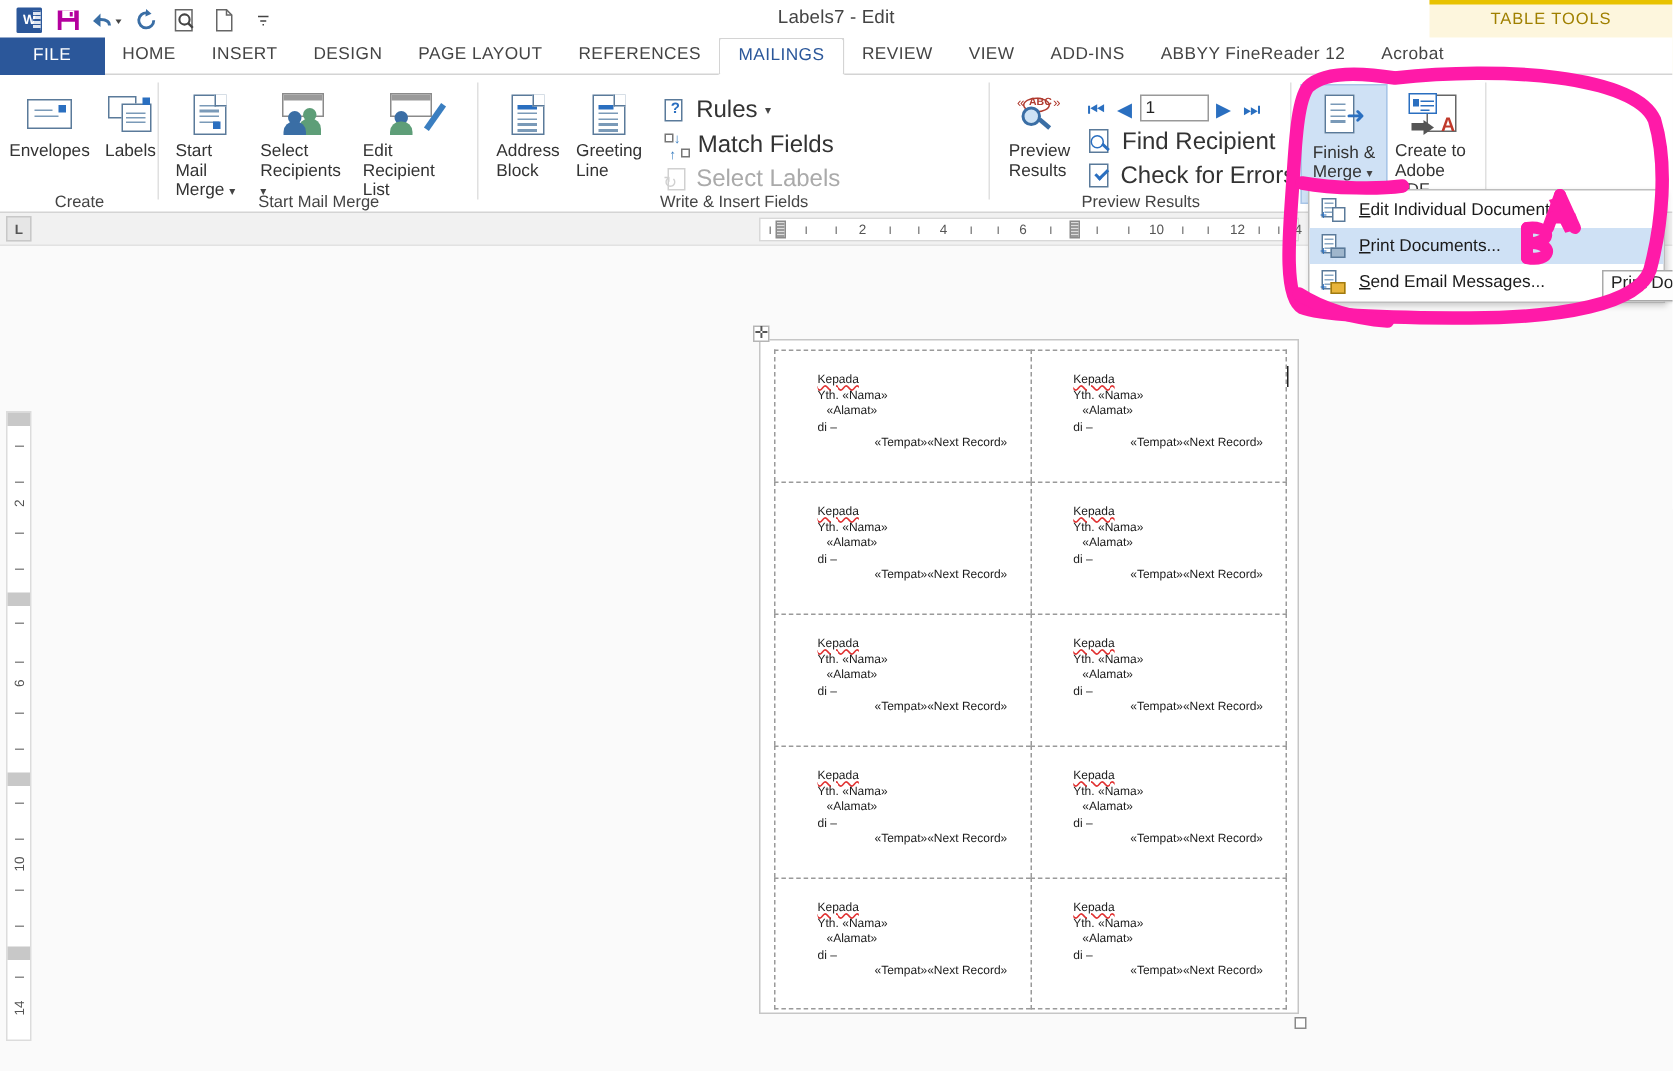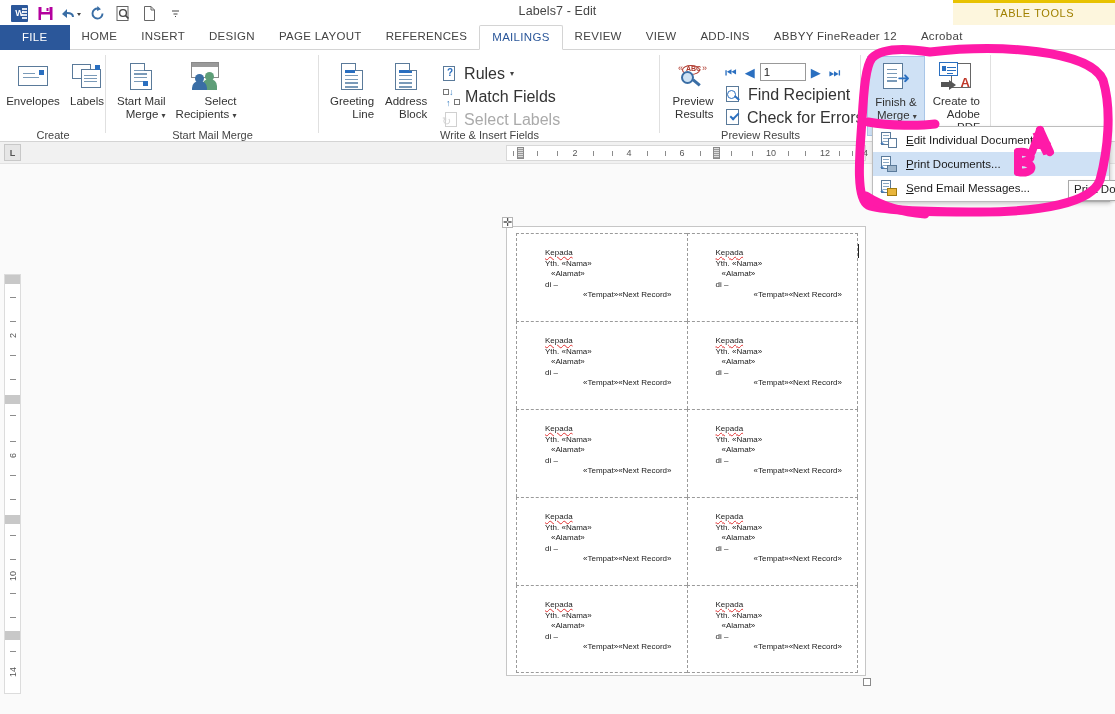--- a/index.html
+++ b/index.html
@@ -72,21 +72,21 @@
     content:""; position:absolute; right:0; top:5px; width:1px; height:78px; background:#e0e0e0;
   }
   .rgroup .gtitle {
     position:absolute; bottom:1px; left:0; width:100%; text-align:center;
     font-size:11px; color:#444;
   }
   .bigbtn {
     width:auto; min-width:54px; padding:4px 5px 2px; display:flex; flex-direction:column;
     align-items:center; cursor:default;
   }
-  .bigbtn .lbl { font-size:11.5px; color:#333; text-align:right; line-height:13px; margin-top:3px; }
+  .bigbtn .lbl { font-size:11.5px; color:#333; text-align:left; line-height:13px; margin-top:3px; }
   .bigbtn .ico { height:32px; display:flex; align-items:center; justify-content:center; }
   .smallbtn {
     display:flex; align-items:center; gap:5px; padding:1px 4px; cursor:default; height:23px;
   }
   .smallbtn .lbl { font-size:16px; color:#333; white-space:nowrap; }
   .smallbtn.disabled .lbl { color:#aaa; }
   .caret { font-size:8px; color:#444; line-height:1; }
 
   
   .i-page {
@@ -409,58 +409,74 @@
                 <div class="p p1"></div>
                   <div class="p1b"></div>
               </div>
             </div>
             <div class="lbl">
               <span>Select</span><br>
               <span>Recipients</span>
               <span class="caret">▾</span>
             </div>
           </div>
+          <div class="bigbtn">
+            <div class="ico">
+              <div class="i-people">
+                <div class="grid">
+                    <div class="hdr"></div>
+                  </div>
+                <div class="p p1" style="left:4px;"></div>
+                  <div class="p1b" style="left:1px;background:#5e9e78;"></div>
+                <div class="i-pencil"></div>
+              </div>
+            </div>
+            <div class="lbl">
+              <span>Edit</span><br>
+              <span>Recipient List</span>
+            </div>
+          </div>
         </div>
         <div class="gtitle">Start Mail Merge</div>
       </div>
 
       <div class="rgroup" style="width:341px;">
         <div style="display:flex; padding-top:6px;">
           <div class="bigbtn">
             <div class="ico">
               <div class="i-page">
                   <div class="lines">
+                    <i class="blue"></i>
+                    <i></i>
+                    <i></i>
+                    <i></i>
+                    <i></i>
+                  </div>
+                </div>
+            </div>
+            <div class="lbl">
+              <span>Address</span><br>
+              <span>Block</span>
+            </div>
+          </div>
+          <div class="bigbtn">
+            <div class="ico">
+              <div class="i-page">
+                  <div class="lines">
                     <i class="blue" style="width:10px;"></i>
                     <i></i>
                     <i></i>
                     <i></i>
                     <i></i>
                   </div>
                 </div>
             </div>
             <div class="lbl">
               <span>Greeting</span><br>
               <span>Line</span>
-            </div>
-          </div>
-          <div class="bigbtn">
-            <div class="ico">
-              <div class="i-page">
-                  <div class="lines">
-                    <i class="blue"></i>
-                    <i></i>
-                    <i></i>
-                    <i></i>
-                    <i></i>
-                  </div>
-                </div>
-            </div>
-            <div class="lbl">
-              <span>Address</span><br>
-              <span>Block</span>
             </div>
           </div>
           <div style="padding:6px 0 0 6px;">
             <div class="smallbtn">
               <span class="i-rules">
                   <span class="pg2"></span>
                   <span class="q">?</span>
                 </span>
               <span class="lbl">Rules</span>
               <span class="caret">▾</span>

